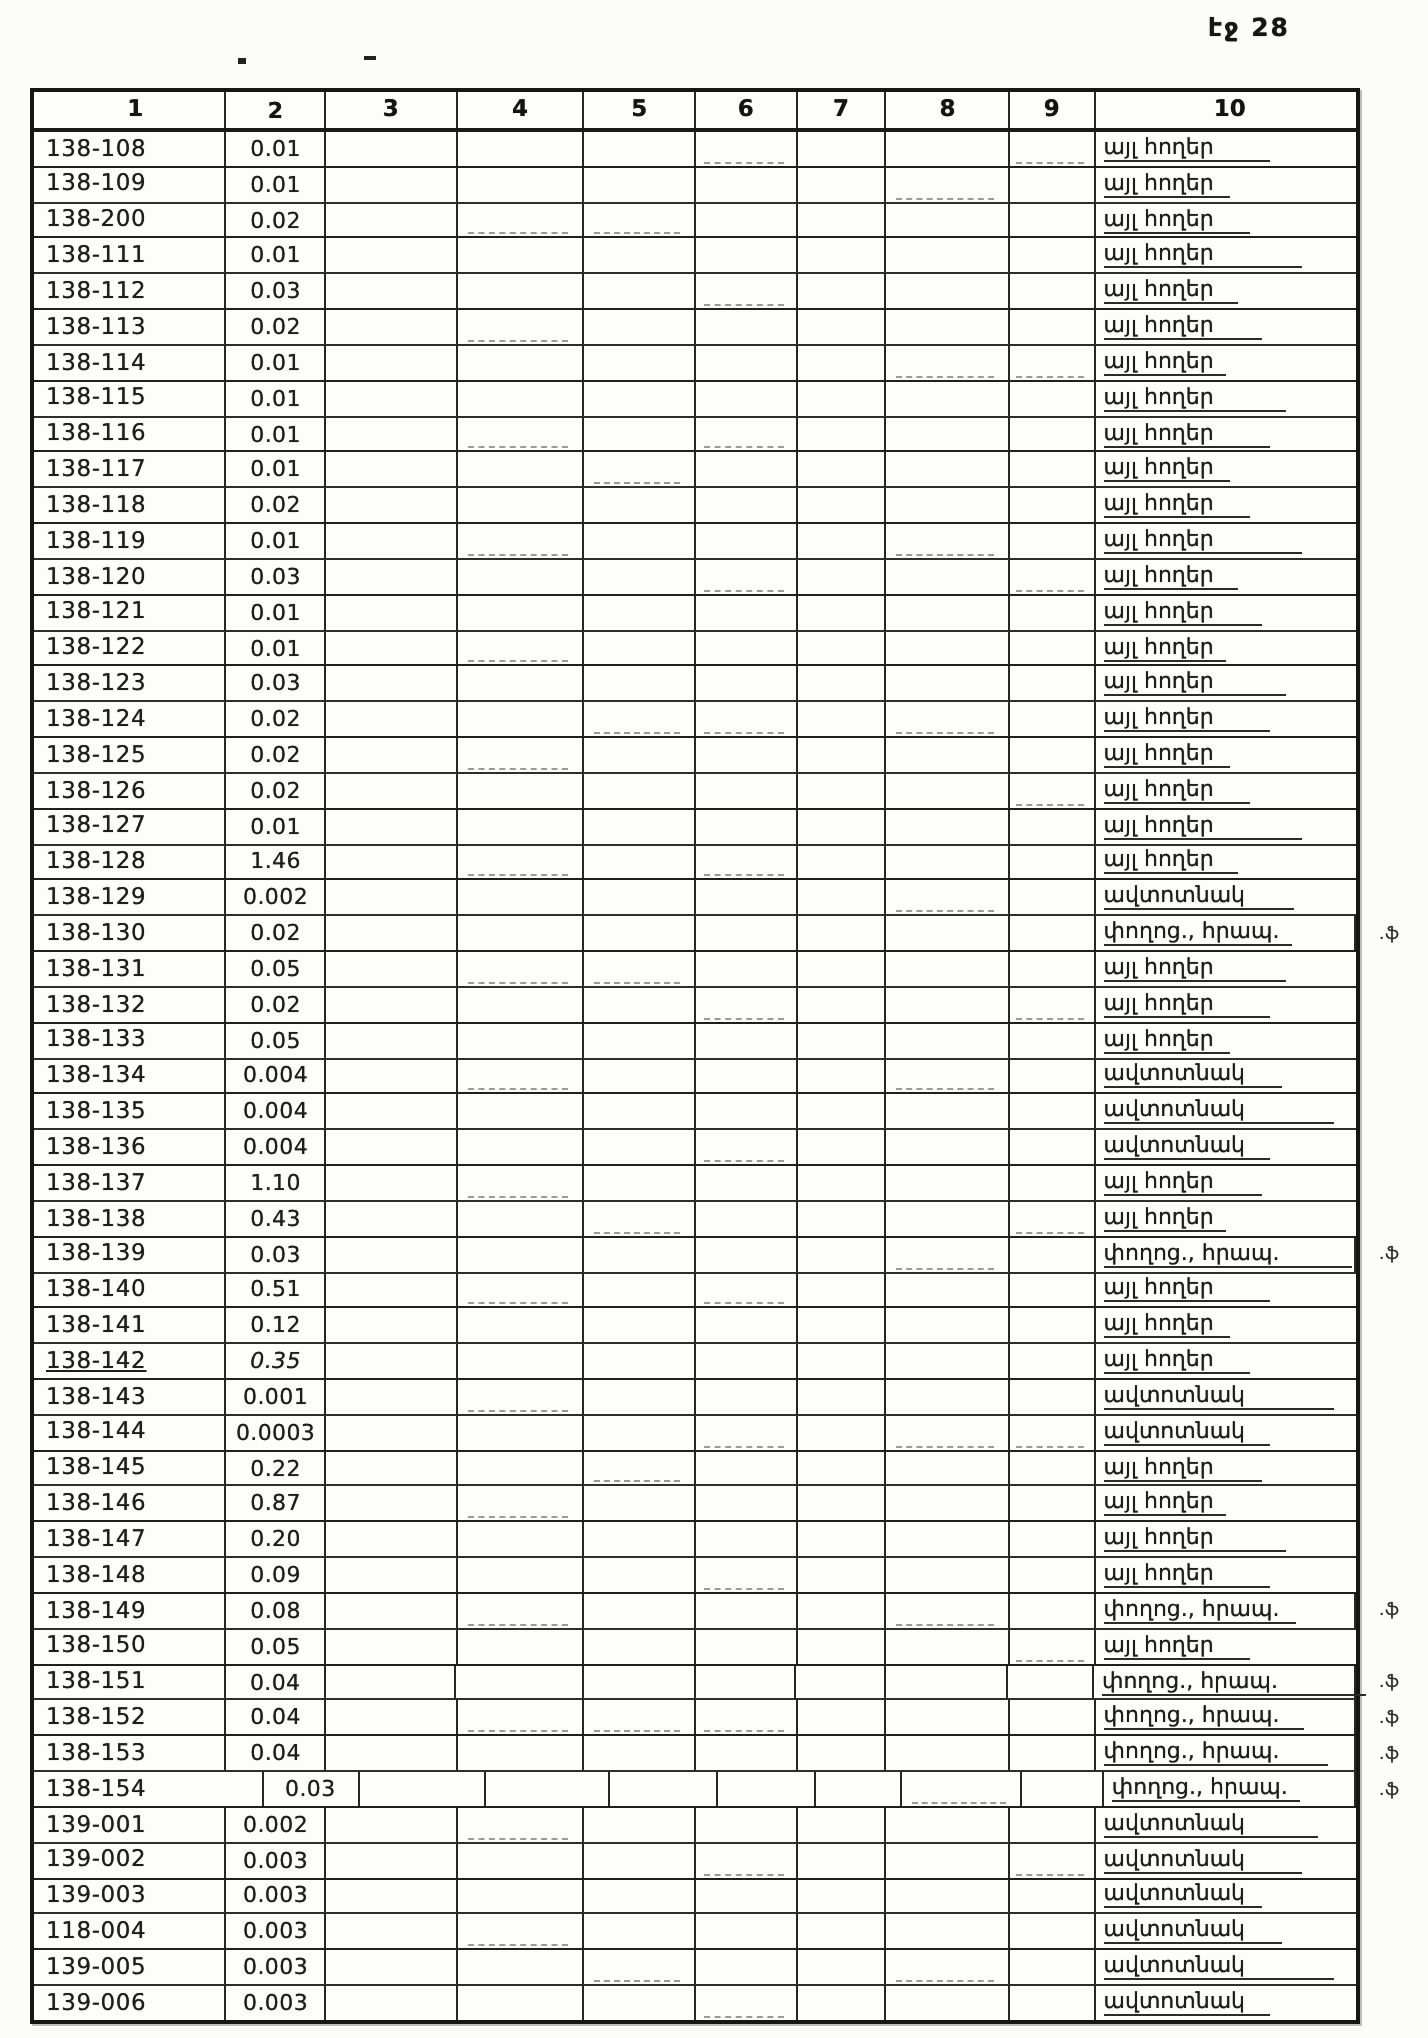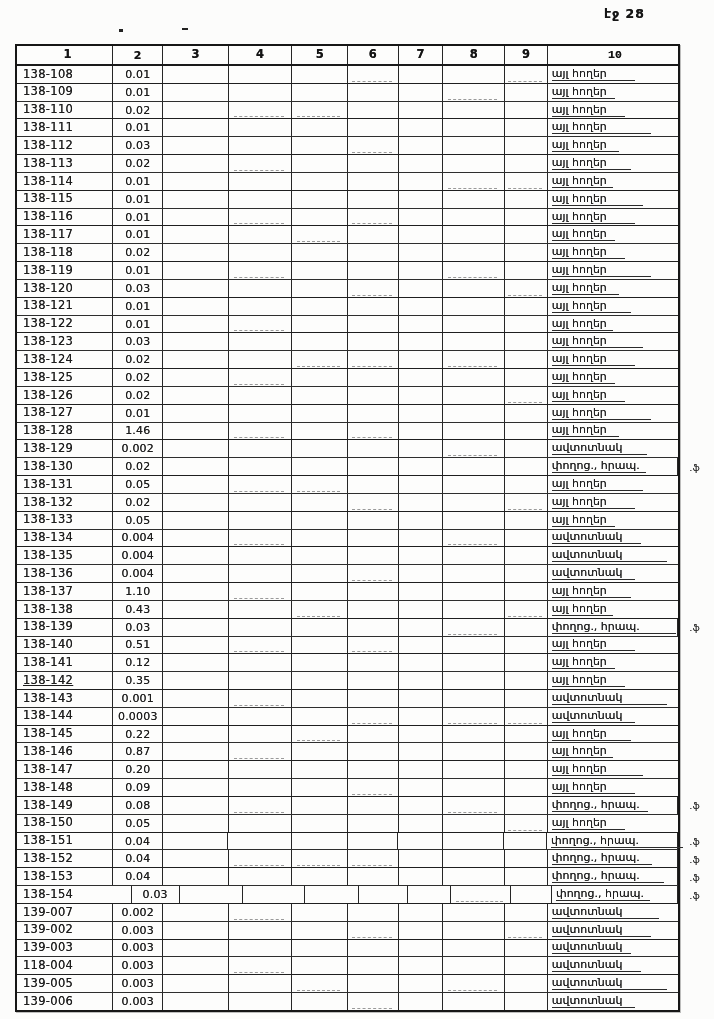--- a/index.html
+++ b/index.html
@@ -74,21 +74,21 @@
   <div class="thead" id="thead">
       <div class="cell hcell c1" style="width: 97px;">1</div>
       <div class="cell hcell c2" style="width: 50px;">2</div>
       <div class="cell hcell c3" style="width: 66px;">3</div>
       <div class="cell hcell c4" style="width: 64px;">4</div>
       <div class="cell hcell c5" style="width: 56px;">5</div>
       <div class="cell hcell c6" style="width: 51px;">6</div>
       <div class="cell hcell c7" style="width: 45px;">7</div>
       <div class="cell hcell c8" style="width: 62px;">8</div>
       <div class="cell hcell c9" style="width: 43px;">9</div>
-      <div class="cell hcell c10" style="width: 131px; font-family: Liberation Mono, monospace;">10</div>
+      <div class="cell hcell c10" style="width: 131px;">10</div>
     </div>
   <div class="tbody" id="tbody">
       <div class="row">
         <div class="cell c1" style="width: 97px;">138-108</div>
         <div class="cell c2" style="width: 50px;">0.01</div>
         <div class="cell empty c3" style="width: 66px;"></div>
         <div class="cell empty c4" style="width: 64px;"></div>
         <div class="cell empty c5" style="width: 56px;"></div>
         <div class="cell empty c6" style="width: 51px;"></div>
         <div class="cell empty c7" style="width: 45px;"></div>
@@ -106,21 +106,21 @@
         <div class="cell empty c5" style="width: 56px;"></div>
         <div class="cell empty c6" style="width: 51px;"></div>
         <div class="cell empty c7" style="width: 45px;"></div>
         <div class="cell empty c8" style="width: 62px;"></div>
         <div class="cell empty c9" style="width: 43px;"></div>
         <div class="cell c10" style="width: 131px;">
           <span class="lu" style="padding-right: 8px;">այլ հողեր</span>
         </div>
       </div>
       <div class="row">
-        <div class="cell c1" style="width: 97px;">138-110</div>
+        <div class="cell c1" style="width: 97px;">138-200</div>
         <div class="cell c2" style="width: 50px;">0.02</div>
         <div class="cell empty c3" style="width: 66px;"></div>
         <div class="cell empty c4" style="width: 64px;"></div>
         <div class="cell empty c5" style="width: 56px;"></div>
         <div class="cell empty c6" style="width: 51px;"></div>
         <div class="cell empty c7" style="width: 45px;"></div>
         <div class="cell empty c8" style="width: 62px;"></div>
         <div class="cell empty c9" style="width: 43px;"></div>
         <div class="cell c10" style="width: 131px;">
           <span class="lu" style="padding-right: 18px;">այլ հողեր</span>
@@ -557,21 +557,21 @@
         <div class="cell empty c6" style="width: 51px;"></div>
         <div class="cell empty c7" style="width: 45px;"></div>
         <div class="cell empty c8" style="width: 62px;"></div>
         <div class="cell empty c9" style="width: 43px;"></div>
         <div class="cell c10" style="width: 131px;">
           <span class="lu" style="padding-right: 8px;">այլ հողեր</span>
         </div>
       </div>
       <div class="row">
         <div class="cell c1" style="width: 97px; text-decoration: underline;">138-142</div>
-        <div class="cell c2" style="width: 50px;">0.35</div>
+        <div class="cell c2" style="width: 50px; font-style: italic;">0.35</div>
         <div class="cell empty c3" style="width: 66px;"></div>
         <div class="cell empty c4" style="width: 64px;"></div>
         <div class="cell empty c5" style="width: 56px;"></div>
         <div class="cell empty c6" style="width: 51px;"></div>
         <div class="cell empty c7" style="width: 45px;"></div>
         <div class="cell empty c8" style="width: 62px;"></div>
         <div class="cell empty c9" style="width: 43px;"></div>
         <div class="cell c10" style="width: 131px;">
           <span class="lu" style="padding-right: 18px;">այլ հողեր</span>
         </div>
@@ -743,21 +743,21 @@
         <div class="cell empty c6" style="width: 51px;"></div>
         <div class="cell empty c7" style="width: 45px;"></div>
         <div class="cell empty c8" style="width: 62px;"></div>
         <div class="cell empty c9" style="width: 43px;"></div>
         <div class="cell c10" style="width: 131px;">
           <span class="lu" style="padding-right: 6px;">փողոց., հրապ.</span>
         </div>
         <span class="margin-note">.ֆ</span>
       </div>
       <div class="row">
-        <div class="cell c1" style="width: 97px;">139-007</div>
+        <div class="cell c1" style="width: 97px;">139-001</div>
         <div class="cell c2" style="width: 50px;">0.002</div>
         <div class="cell empty c3" style="width: 66px;"></div>
         <div class="cell empty c4" style="width: 64px;"></div>
         <div class="cell empty c5" style="width: 56px;"></div>
         <div class="cell empty c6" style="width: 51px;"></div>
         <div class="cell empty c7" style="width: 45px;"></div>
         <div class="cell empty c8" style="width: 62px;"></div>
         <div class="cell empty c9" style="width: 43px;"></div>
         <div class="cell c10" style="width: 131px;">
           <span class="lu" style="padding-right: 36px;">ավտոտնակ</span>

